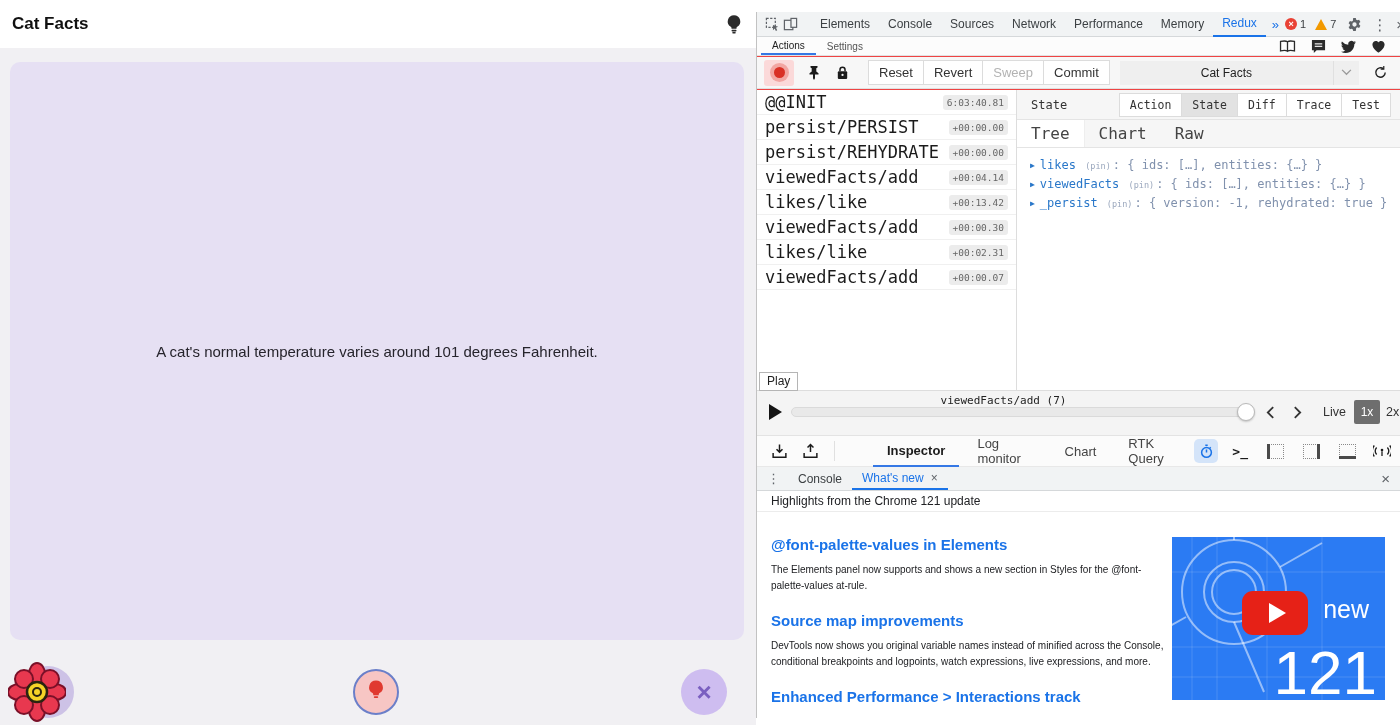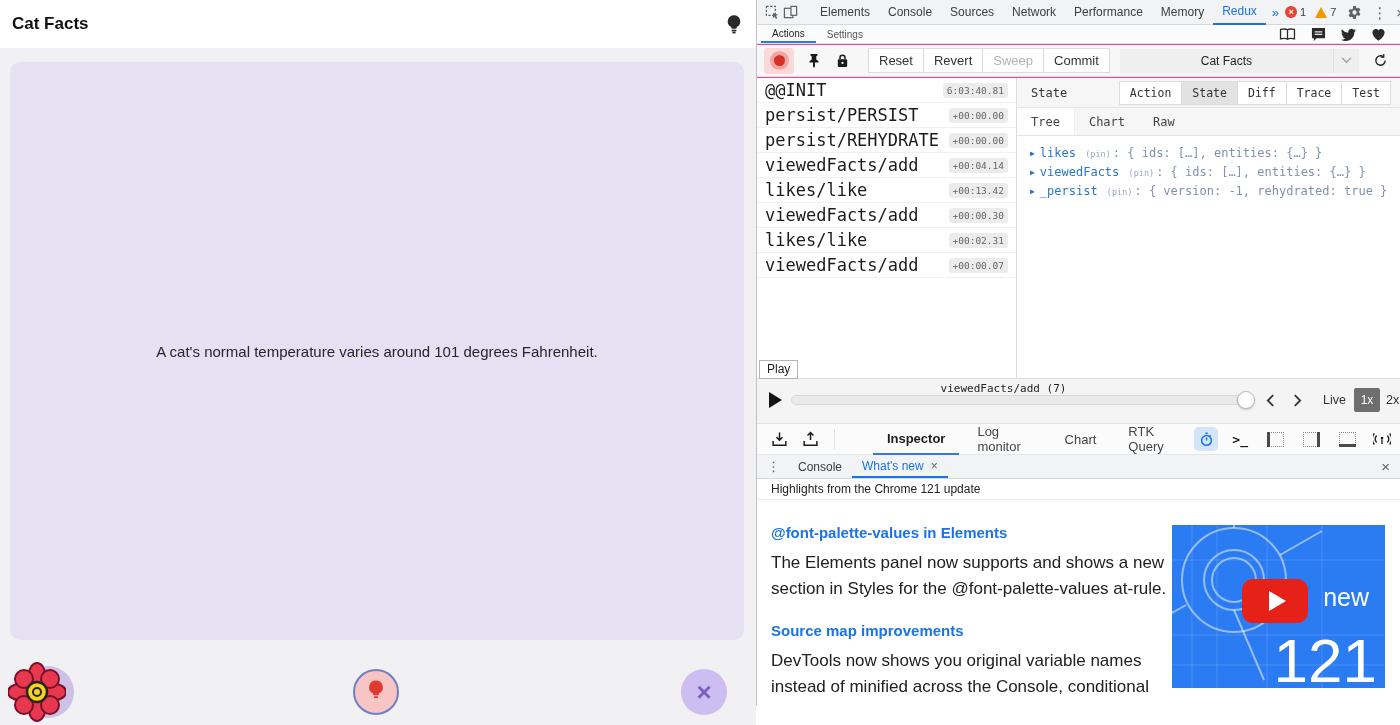--- a/index.html
+++ b/index.html
@@ -13,21 +13,21 @@
   .app-bulb { margin-left:auto; color:#2b2b2b; width:20px; height:20px; }
   .fact-card { position:absolute; left:10px; top:62px; width:734px; height:578px; background:#e6e0f3; border-radius:10px; display:flex; align-items:center; justify-content:center; }
   .fact-text { font-size:15px; color:#26242c; text-align:center; max-width:620px; }
   .circle-btn { position:absolute; border-radius:50%; display:flex; align-items:center; justify-content:center; cursor:pointer; }
   .back-btn { left:22px; top:666px; width:52px; height:52px; background:#cdc2e6; color:#5f5873; font-size:24px; }
   .bulb-btn { left:353px; top:669px; width:46px; height:46px; background:#f7c6c4; border:2px solid #6b7fc9; color:#e03a30; }
   .close-btn { left:681px; top:669px; width:46px; height:46px; background:#cebdf0; color:#7a5fc0; font-size:26px; font-weight:700; }
   .flower { position:absolute; left:8px; top:662px; width:58px; height:60px; z-index:3; }
 
   
-  .devtools { position:absolute; left:756px; top:0; width:644px; height:706px; background:#ec4899; border-left:1px solid #c2c2c2; }
+  .devtools { position:absolute; left:756px; top:12px; width:644px; height:706px; background:#ef4444; border-left:1px solid #c2c2c2; }
 
   .dt-row1 { position:absolute; left:0; top:0; right:0; height:25px; background:#f1f3f4; border-bottom:1px solid #d5d8da; display:flex; align-items:center; padding:0 6px; }
   .dt-icon { width:18px; height:18px; color:#5f6368; display:flex; align-items:center; justify-content:center; flex:none; }
   .dt-sep { width:1px; height:16px; background:#d0d0d0; margin:0 6px; }
   .dt-tab { font-size:12px; color:#3c4043; padding:0 9px; height:25px; line-height:25px; white-space:nowrap; }
   .dt-tab.sel { color:#1a73e8; border-bottom:2px solid #1a73e8; line-height:23px; }
   .dt-more { font-size:13px; color:#1a73e8; padding:0 6px; }
   .dt-right { margin-left:auto; display:flex; align-items:center; gap:9px; padding-right:2px; }
   .badge { display:flex; align-items:center; gap:3px; font-size:11px; color:#3c4043; }
   .err-dot { width:12px; height:12px; border-radius:50%; background:#e94235; color:#fff; font-size:9px; display:flex; align-items:center; justify-content:center; font-weight:700; }
@@ -64,21 +64,21 @@
   .action-name { font-family:"DejaVu Sans Mono",monospace; font-size:17px; color:#1b1b1b; }
   .action-time { margin-left:auto; font-family:"DejaVu Sans Mono",monospace; font-size:9.5px; color:#666; background:#ececec; border-radius:3px; padding:2px 4px; }
 
   .state-col { flex:1; display:flex; flex-direction:column; background:#fff; }
   .insp-header { height:30px; background:#f6f6f6; border-bottom:1px solid #e4e4e4; display:flex; align-items:center; padding:0 9px 0 14px; }
   .insp-title { font-family:"DejaVu Sans Mono",monospace; font-size:12px; color:#333; }
   .seg-group { margin-left:auto; display:flex; }
   .seg-btn { font-family:"DejaVu Sans Mono",monospace; font-size:11.5px; color:#333; background:#fff; border:1px solid #dcdcdc; padding:4px 10px; margin-left:-1px; }
   .seg-btn.sel { background:#e2e2e2; }
   .insp-subtabs { height:28px; background:#f6f6f6; border-bottom:1px solid #e4e4e4; display:flex; align-items:stretch; }
-  .subtab { font-family:"DejaVu Sans Mono",monospace; font-size:12px; color:#444; padding:0 14px; display:flex; align-items:center; }
+  .subtab { font-family:"DejaVu Sans Mono",monospace; font-size:16px; color:#444; padding:0 14px; display:flex; align-items:center; }
   .subtab.sel { background:#fff; border-right:1px solid #eee; }
   .tree { padding:8px 0 0 13px; font-family:"DejaVu Sans Mono",monospace; font-size:12px; line-height:18px; }
   .tree-row { white-space:nowrap; }
   .tree-arrow { color:#2977c9; font-size:8px; vertical-align:1px; margin-right:5px; }
   .tree-key { color:#2977c9; }
   .tree-pin { color:#9aa7bd; font-size:8.5px; margin:0 2px; }
   .tree-val { color:#8091ad; }
 
   
   .play-tooltip { position:absolute; left:2px; top:360px; background:#fff; border:1px solid #b5b5b5; font-size:12px; color:#222; padding:1px 7px 2px; z-index:5; }
@@ -115,21 +115,21 @@
   .drw-tab.sel { color:#1a73e8; border-bottom:2px solid #1a73e8; }
   .drw-close-x { color:#5f6368; font-size:12px; }
   .drawer-right-x { margin-left:auto; display:flex; align-items:center; padding:0 10px; color:#5f6368; font-size:15px; }
   .highlights { position:absolute; left:0; top:479px; right:0; height:21px; background:#fff; border-bottom:1px solid #ececec; font-size:12px; color:#202124; line-height:21px; padding-left:14px; }
 
   
   .wn-content { position:absolute; left:0; top:500px; right:0; bottom:0; background:#fff; overflow:hidden; }
   .wn-col { position:absolute; left:14px; top:0; width:398px; }
   .wn-h { color:#1a73e8; font-size:15px; font-weight:700; margin-top:19px; }
   .wn-h.first { margin-top:24px; }
-  .wn-p { font-size:17px; color:#202124; line-height:1.55; margin-top:9px; }
+  .wn-p { font-size:10px; color:#202124; line-height:1.55; margin-top:9px; }
   .wn-thumb { position:absolute; left:415px; top:25px; width:213px; height:163px; background:#2b7bf3; overflow:hidden; }
   .thumb-new { position:absolute; right:16px; top:58px; font-size:25px; color:#fff; }
   .thumb-121 { position:absolute; right:8px; bottom:-4px; font-size:62px; color:#fff; line-height:1; }
   .thumb-play { position:absolute; left:70px; top:54px; width:66px; height:44px; background:#e62117; border-radius:11px; display:flex; align-items:center; justify-content:center; }
   .thumb-play::after { content:""; width:0; height:0; border-left:17px solid #fff; border-top:10px solid transparent; border-bottom:10px solid transparent; margin-left:4px; }
 </style>
 </head>
 <body>
 
 <div class="stage">

